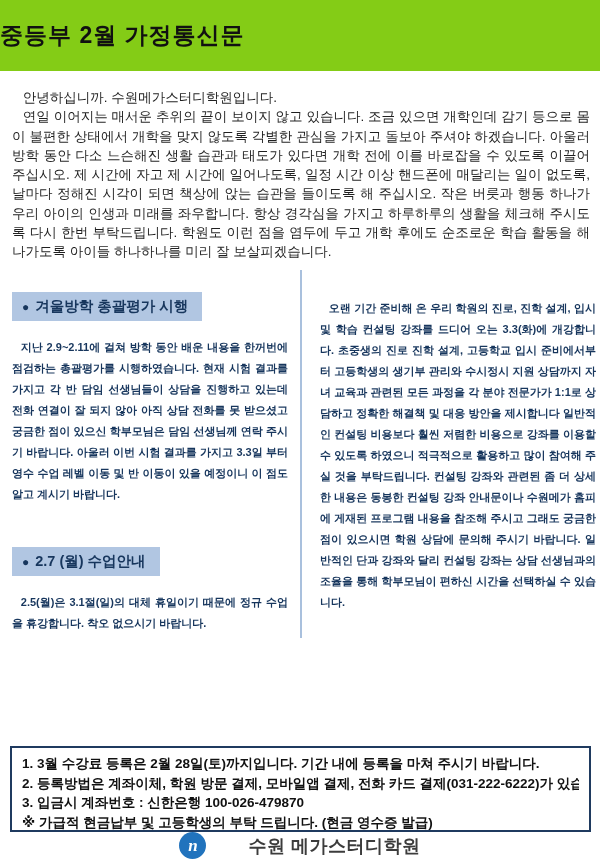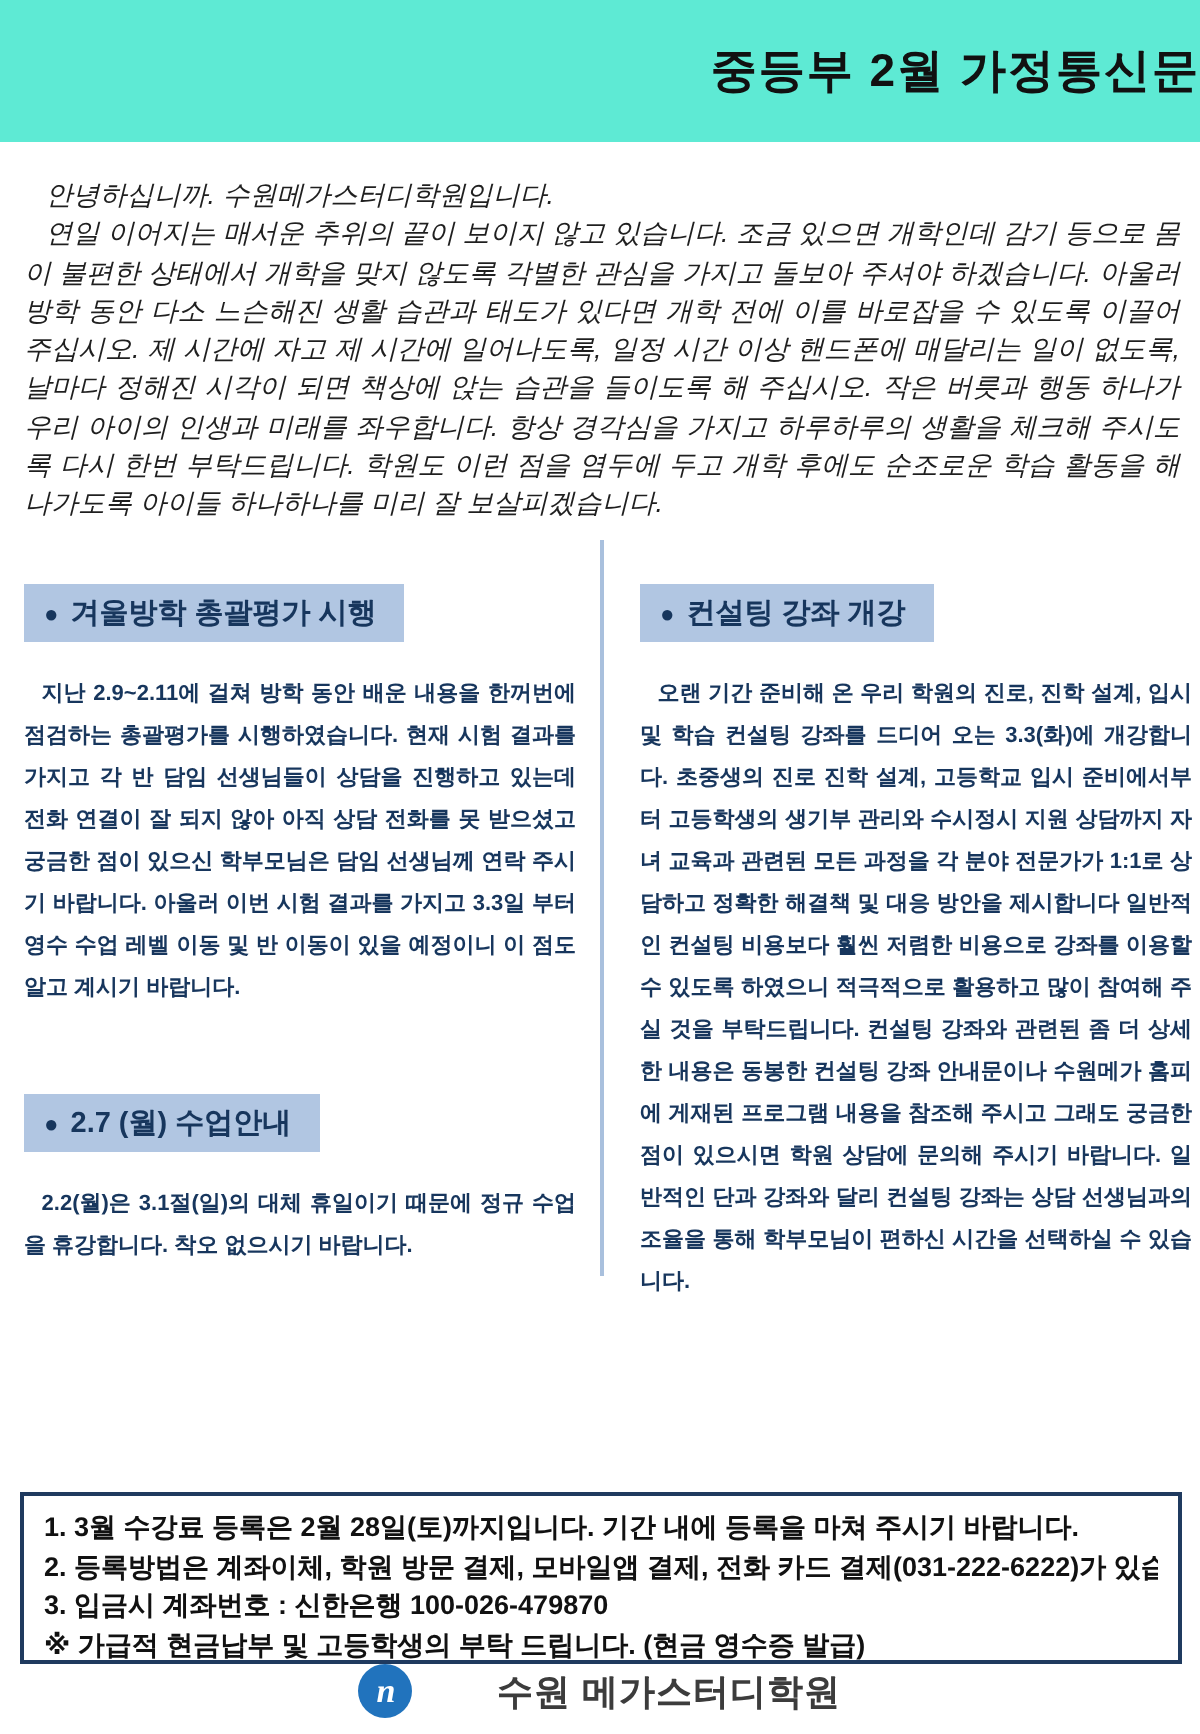--- a/index.html
+++ b/index.html
@@ -2,30 +2,29 @@
 <html lang="ko"><head>
 <meta charset="utf-8">
 <style>
   html,body{margin:0;padding:0;background:#e9e9e9;}
   .page{
     position:relative;width:600px;height:867px;margin:0 auto;background:#ffffff;
     font-family:"Liberation Sans","DejaVu Sans",sans-serif;overflow:hidden;
   }
   
   .title-band{
-    height:71px;background:#5eead4;display:flex;align-items:center;justify-content:flex-end;
+    height:71px;background:#84cc16;display:flex;align-items:center;justify-content:flex-start;
   }
   .title-band h1{
     margin:0;font-size:23px;font-weight:bold;color:#111;letter-spacing:1px;
   }
   
   .intro{
     padding:17px 10px 0 12px;color:#1f1f1f;font-size:13.5px;line-height:19.3px;
     text-align:justify;
-    font-style:italic;
   }
   .intro p{margin:0;text-indent:0.8em;}
   
   .columns{
     position:relative;display:flex;padding:30px 4px 0 12px;box-sizing:border-box;
   }
   .col{width:278px;}
   .col-left{margin-right:12px;}
   .col-right{margin-left:20px;}
   .col-divider{
@@ -85,27 +84,24 @@
       <div class="sec-header">
         <span class="bullet">●</span><span>겨울방학 총괄평가 시행</span>
       </div>
       <p class="sec-body">지난 2.9~2.11에 걸쳐 방학 동안 배운 내용을 한꺼번에 점검하는 총괄평가를 시행하였습니다.  현재 시험 결과를 가지고 각 반 담임 선생님들이 상담을 진행하고 있는데 전화 연결이 잘 되지 않아 아직 상담 전화를 못 받으셨고 궁금한 점이 있으신 학부모님은 담임 선생님께 연락 주시기 바랍니다.  아울러 이번 시험 결과를 가지고 3.3일 부터 영수 수업 레벨 이동 및 반 이동이 있을 예정이니 이 점도 알고 계시기 바랍니다.</p>
 
       <div class="sec-gap"></div>
 
       <div class="sec-header">
         <span class="bullet">●</span><span>2.7 (월) 수업안내</span>
       </div>
-      <p class="sec-body">2.2(월)은 3.1절(일)의 대체 휴일이기 때문에 정규 수업을 휴강합니다.  착오 없으시기 바랍니다.</p>
+      <p class="sec-body">2.5(월)은 3.1절(일)의 대체 휴일이기 때문에 정규 수업을 휴강합니다.  착오 없으시기 바랍니다.</p>
     </div>
 
     <div class="col col-right">
-      <div class="sec-header">
-        <span class="bullet">●</span><span>컨설팅 강좌 개강</span>
-      </div>
       <p class="sec-body">오랜 기간 준비해 온 우리 학원의 진로, 진학 설계, 입시 및 학습 컨설팅 강좌를 드디어 오는 3.3(화)에 개강합니다.  초중생의 진로 진학 설계, 고등학교 입시 준비에서부터 고등학생의 생기부 관리와 수시정시 지원 상담까지 자녀 교육과 관련된 모든 과정을 각 분야 전문가가 1:1로 상담하고 정확한 해결책 및 대응 방안을 제시합니다  일반적인 컨설팅 비용보다 훨씬 저렴한 비용으로 강좌를 이용할 수 있도록 하였으니 적극적으로 활용하고 많이 참여해 주실 것을 부탁드립니다.  컨설팅 강좌와 관련된 좀 더 상세한 내용은 동봉한 컨설팅 강좌 안내문이나 수원메가 홈피에 게재된 프로그램 내용을 참조해 주시고 그래도 궁금한 점이 있으시면 학원 상담에 문의해 주시기 바랍니다.  일반적인 단과 강좌와 달리 컨설팅 강좌는 상담 선생님과의 조율을 통해 학부모님이 편하신 시간을 선택하실 수 있습니다.</p>
     </div>
   </div>
 
   <div class="notice-box">
     <p class="notice-line">1. 3월 수강료 등록은 2월 28일(토)까지입니다. 기간 내에 등록을 마쳐 주시기 바랍니다.</p>
     <p class="notice-line">2. 등록방법은 계좌이체, 학원 방문 결제, 모바일앱 결제, 전화 카드 결제(031-222-6222)가 있습니다.</p>
     <p class="notice-line">3. 입금시 계좌번호 : 신한은행 100-026-479870</p>
     <p class="notice-line">※ 가급적 현금납부 및 고등학생의 부탁 드립니다. (현금 영수증 발급)</p>
   </div>

